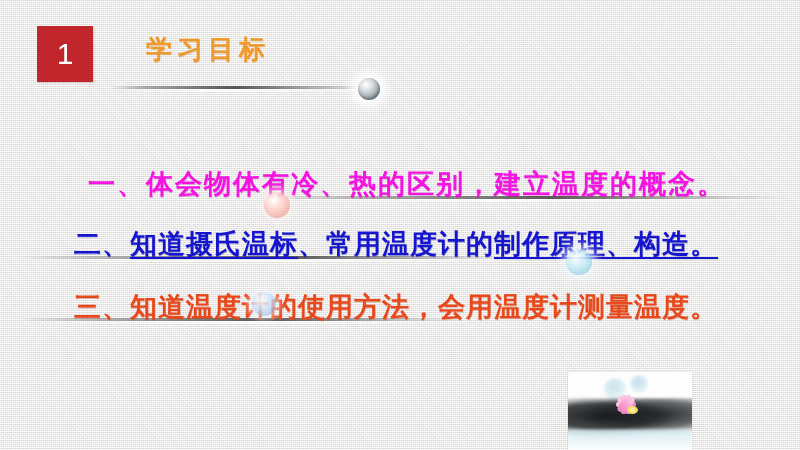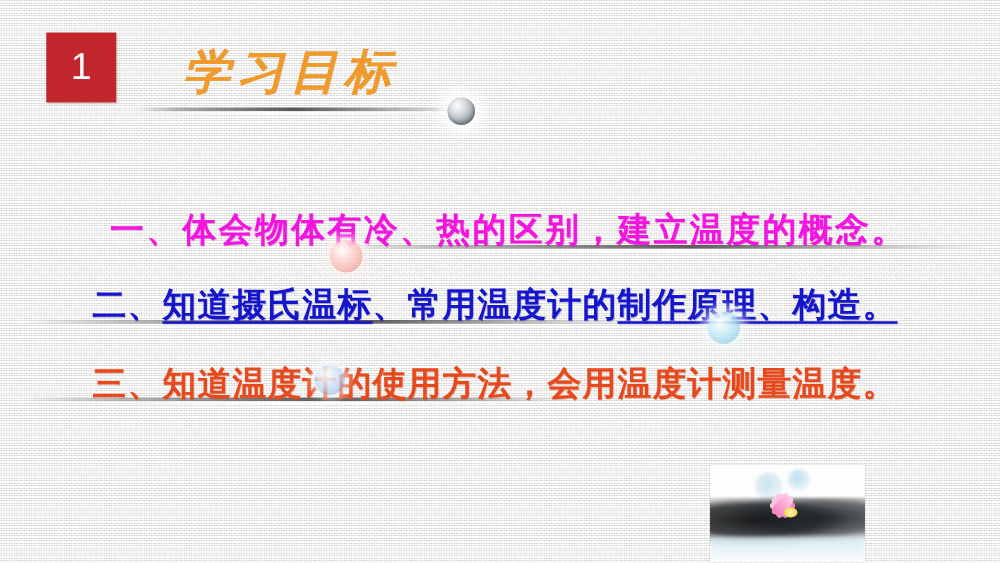--- a/index.html
+++ b/index.html
@@ -44,26 +44,25 @@
     line-height: 1;
     font-family: "Liberation Sans", sans-serif;
   }
 
   .slide-title {
     position: absolute;
     left: 146px;
     top: 32px;
     font-family: "DejaVu Serif", serif;
     font-weight: bold;
-    font-size: 38px;
+    font-size: 26px;
     letter-spacing: 5px;
     color: #ef9a2a;
     text-shadow: 0.5px 0.5px 0px rgba(180,110,20,0.35);
     white-space: nowrap;
-    font-style: italic;
   }
 
   .title-rule {
     position: absolute;
     left: 112px;
     top: 86px;
     width: 256px;
     height: 3px;
     background: linear-gradient(90deg,
         rgba(190,188,186,0.05) 0%,

